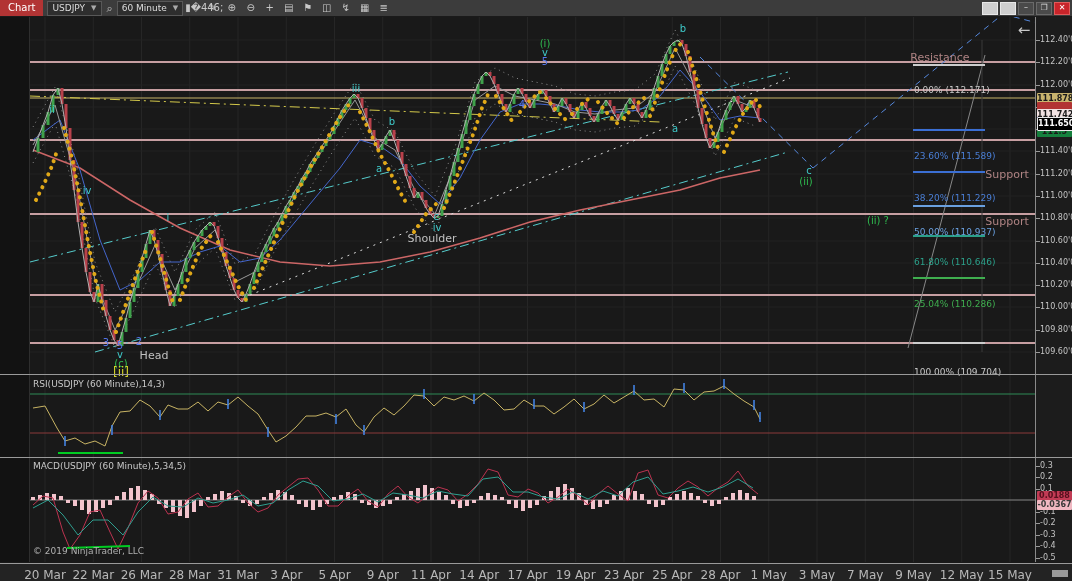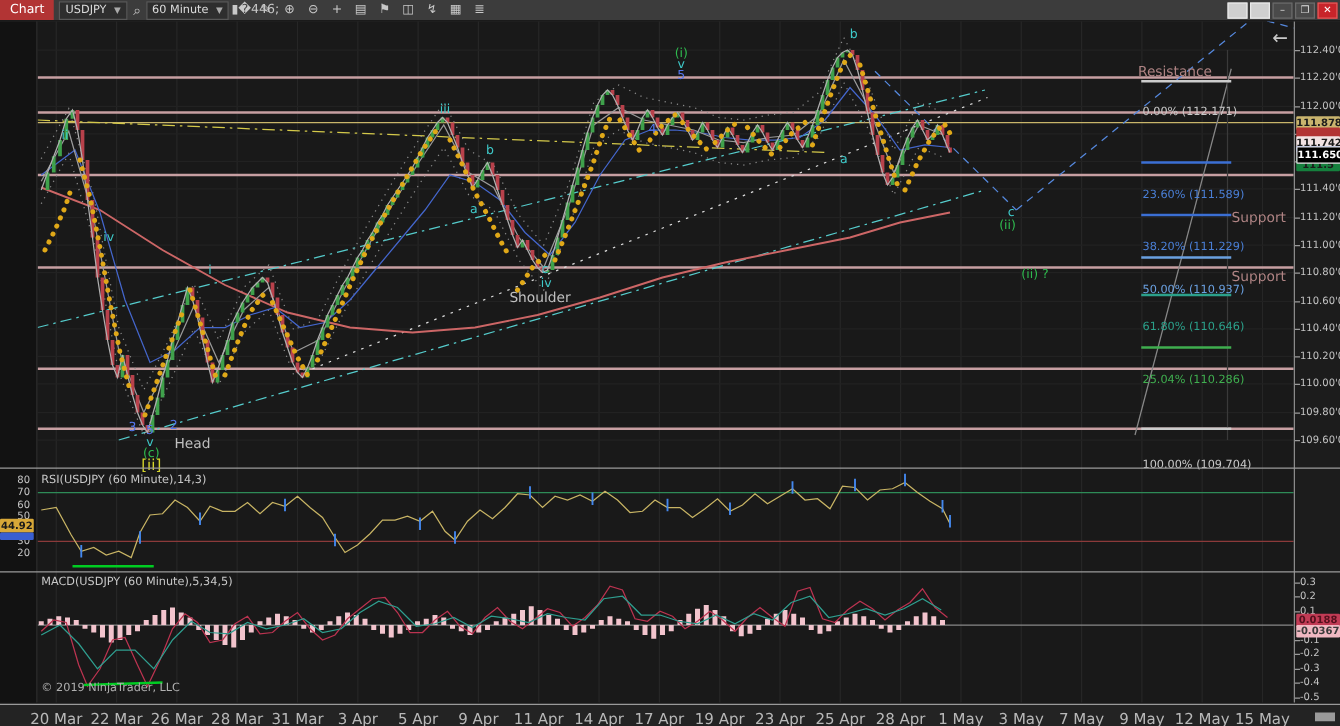--- a/index.html
+++ b/index.html
@@ -465,31 +465,20 @@
       <rect x="731" y="476" width="4" height="7" fill="#f2c4cd"></rect>
       <rect x="738" y="473" width="4" height="10" fill="#f2c4cd"></rect>
       <rect x="745" y="476" width="4" height="7" fill="#f2c4cd"></rect>
       <rect x="752" y="479" width="4" height="4" fill="#f2c4cd"></rect>
       <polyline points="33,488 43,479 53,481 63,515 70,532 80,518 90,495 100,493 110,515 118,532 128,511 138,486 148,474 158,481 168,497 178,495 188,482 198,476 208,490 218,489 228,480 238,473 248,486 258,495 268,491 278,478 288,470 298,462 308,461 318,473 328,489 338,489 348,479 358,472 368,484 378,490 388,477 398,469 408,480 418,486 428,478 438,470 448,473 458,484 468,477 478,467 488,452 498,455 508,478 518,480 528,472 538,476 548,486 558,480 568,472 578,479 588,488 598,477 608,469 618,477 628,484 638,456 648,453 658,478 668,481 678,471 688,464 698,470 708,479 718,471 728,465 738,454 748,469 758,477" fill="none" stroke="#bb3350" stroke-width="1"></polyline>
       <polyline points="33,491 48,483 63,498 78,518 93,503 108,503 123,518 138,495 153,480 168,489 183,490 198,481 213,486 228,483 243,478 258,489 273,486 288,473 303,464 318,469 333,484 348,482 363,477 378,485 393,476 408,478 423,481 438,474 453,477 468,479 483,462 498,460 513,475 528,475 543,480 558,482 573,475 588,482 603,474 618,479 633,465 648,460 663,477 678,474 693,470 708,475 723,470 738,462 753,471" fill="none" stroke="#2f9e8f" stroke-width="1"></polyline>
       <polyline points="67,531 130,529" fill="none" stroke="#00cc22" stroke-width="2"></polyline>
     </svg>
 
   <div id="left-strip"></div>
-  <div id="rsi-left">
-      <div class="axis-label" style="top:362px;width:24px">80</div>
-      <div class="axis-label" style="top:372px;width:24px">70</div>
-      <div class="axis-label" style="top:382px;width:24px">60</div>
-      <div class="axis-label" style="top:391px;width:24px">50</div>
-      <div class="axis-label" style="top:401px;width:24px">40</div>
-      <div class="axis-label" style="top:411px;width:24px">30</div>
-      <div class="axis-label" style="top:421px;width:24px">20</div>
-      <div class="marker" style="left:0;width:27px;top:397.5px;height:11px;line-height:11px;background:#d8a838;color:#1a1a1a">44.92</div>
-      <div class="marker" style="left:0;width:27px;top:409px;height:6px;line-height:6px;background:#3a5fd0;color:#ffffff"></div>
-    </div>
   <div id="right-axis">
       <div class="axis-tick" style="top:23px"></div>
       <div class="axis-label" style="top:18px;left:4px;text-align:left">112.40'0</div>
       <div class="axis-tick" style="top:45px"></div>
       <div class="axis-label" style="top:40px;left:4px;text-align:left">112.20'0</div>
       <div class="axis-tick" style="top:68px"></div>
       <div class="axis-label" style="top:63px;left:4px;text-align:left">112.00'0</div>
       <div class="axis-tick" style="top:90px"></div>
       <div class="axis-label" style="top:85px;left:4px;text-align:left">111.80'0</div>
       <div class="axis-tick" style="top:112px"></div>
@@ -567,21 +556,21 @@
       <div class="ann" style="left:437px;top:227px;color:#3ec9c9;font-size:10px">iv</div>
       <div class="ann" style="left:432px;top:238px;color:#c0c0c0;font-size:11px">Shoulder</div>
       <div class="ann" style="left:522px;top:104px;color:#5577ee;font-size:10px">4</div>
       <div class="ann" style="left:545px;top:43px;color:#2fbb4f;font-size:10px">(i)</div>
       <div class="ann" style="left:545px;top:52px;color:#3ec9c9;font-size:10px">v</div>
       <div class="ann" style="left:545px;top:61px;color:#5577ee;font-size:10px">5</div>
       <div class="ann" style="left:683px;top:28px;color:#3ec9c9;font-size:10px">b</div>
       <div class="ann" style="left:675px;top:128px;color:#3ec9c9;font-size:10px">a</div>
       <div class="ann" style="left:809px;top:170px;color:#3ec9c9;font-size:10px">c</div>
       <div class="ann" style="left:806px;top:181px;color:#2fbb4f;font-size:10px">(ii)</div>
-      <div class="ann" style="left:828px;top:220px;color:#2fbb4f;font-size:10px">(ii) ?</div>
+      <div class="ann" style="left:878px;top:220px;color:#2fbb4f;font-size:10px">(ii) ?</div>
       <div class="ann" style="left:940px;top:57px;color:#b08484;font-size:11px">Resistance</div>
       <div class="ann" style="left:1007px;top:174px;color:#b08484;font-size:11px">Support</div>
       <div class="ann" style="left:1007px;top:221px;color:#b08484;font-size:11px">Support</div>
       <div class="ann left" style="left:914px;top:58px;color:#c8c8c8;font-size:9px">0.00% (112.171)</div>
       <div class="ann left" style="left:914px;top:124px;color:#4a7fd6;font-size:9px">23.60% (111.589)</div>
       <div class="ann left" style="left:914px;top:166px;color:#4a7fd6;font-size:9px">38.20% (111.229)</div>
       <div class="ann left" style="left:914px;top:200px;color:#6aa0e0;font-size:9px">50.00% (110.937)</div>
       <div class="ann left" style="left:914px;top:230px;color:#2ba08a;font-size:9px">61.80% (110.646)</div>
       <div class="ann left" style="left:914px;top:272px;color:#3fae4f;font-size:9px">25.04% (110.286)</div>
       <div class="ann left" style="left:914px;top:340px;color:#c8c8c8;font-size:9px">100.00% (109.704)</div>

